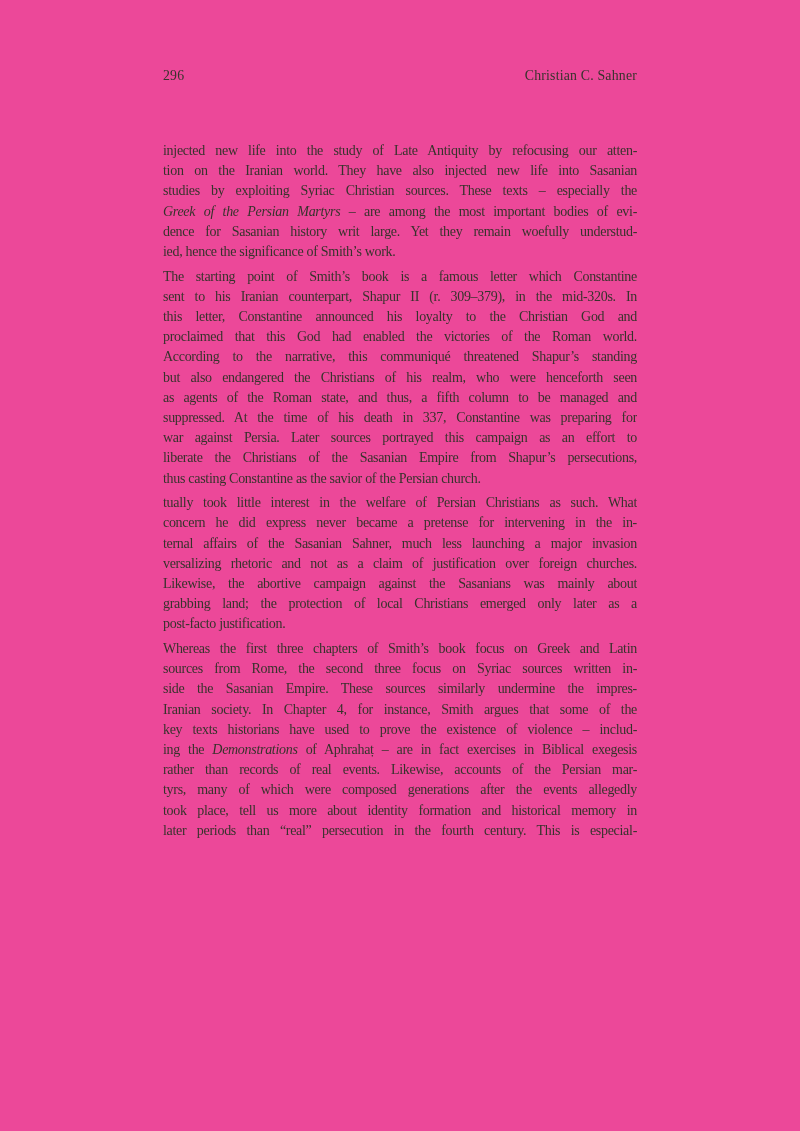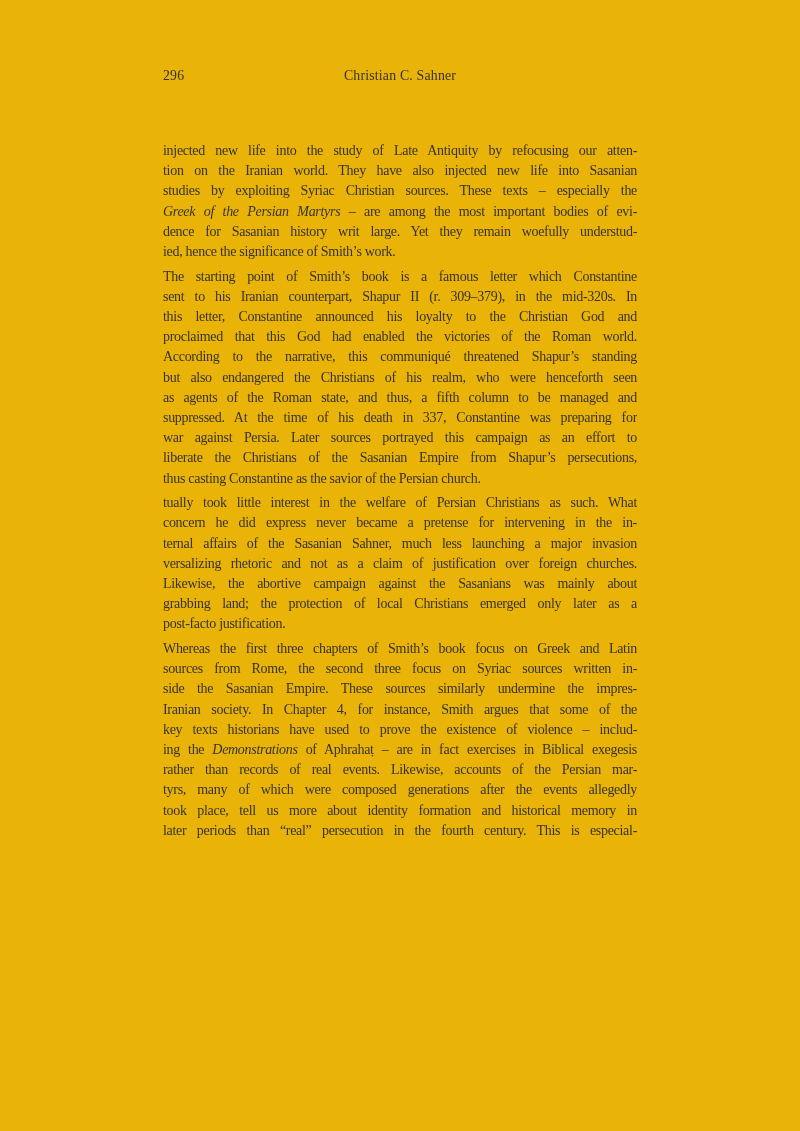--- a/index.html
+++ b/index.html
@@ -4,21 +4,21 @@
 <style>
   html, body {
     margin: 0;
     padding: 0;
     background: #ffffff;
   }
   .page {
     position: relative;
     width: 800px;
     height: 1131px;
-    background: #eab308;
+    background: #ec4899;
     font-family: "Liberation Serif", serif;
     color: #37332c;
     overflow: hidden;
   }
   .page-header {
     position: absolute;
     left: 163px;
     top: 66px;
     width: 474px;
     height: 20px;
@@ -26,21 +26,21 @@
     font-size: 13.8px;
     letter-spacing: 0.2px;
   }
   .page-number {
     position: absolute;
     left: 0;
     top: 0;
   }
   .running-head {
     display: block;
-    text-align: center;
+    text-align: right;
   }
   .text-block {
     position: absolute;
     left: 163px;
     top: 141px;
     width: 474px;
     font-size: 14px;
     letter-spacing: -0.3px;
   }
   .paragraph {

